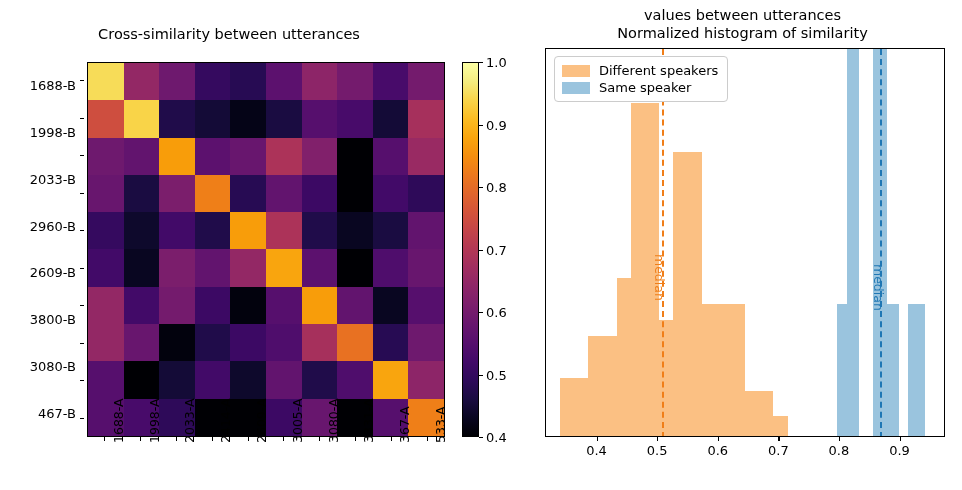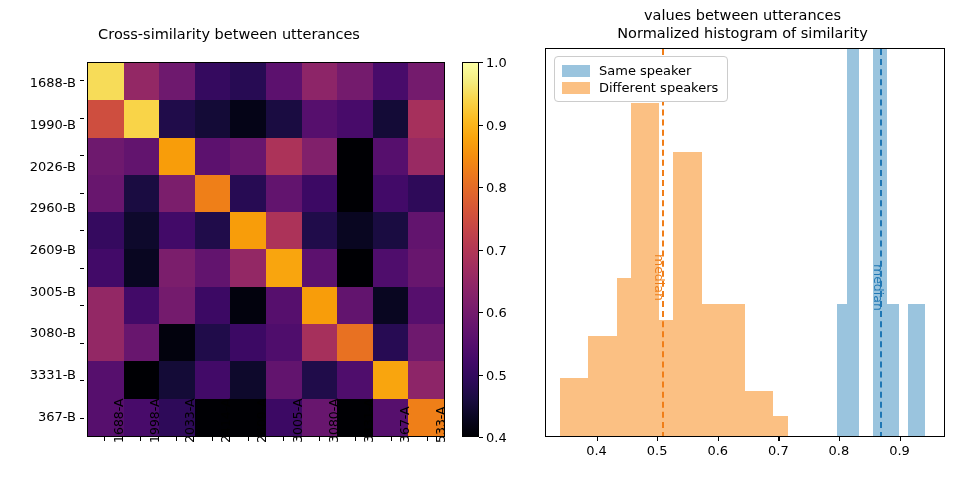--- a/index.html
+++ b/index.html
@@ -78,28 +78,27 @@
 </style>
 </head>
 <body>
 
 <div class="panel" id="left-panel">
 
   <div id="heatmap-title">Cross-similarity between utterances</div>
 
   <div id="ylabels">
       <div class="ylab">1688-B</div>
-      <div class="ylab">1990-B</div>
-      <div class="ylab">2026-B</div>
+      <div class="ylab">1998-B</div>
+      <div class="ylab">2033-B</div>
       <div class="ylab">2960-B</div>
       <div class="ylab">2609-B</div>
-      <div class="ylab">3005-B</div>
+      <div class="ylab">3800-B</div>
       <div class="ylab">3080-B</div>
-      <div class="ylab">3331-B</div>
-      <div class="ylab">367-B</div>
+      <div class="ylab">467-B</div>
     </div>
   <div id="yticks">
       <div class="ytick-wrap">
         <div class="ytick"></div>
       </div>
       <div class="ytick-wrap">
         <div class="ytick"></div>
       </div>
       <div class="ytick-wrap">
         <div class="ytick"></div>
@@ -346,26 +345,26 @@
       </div>
     <div id="hist-medians">
         <div class="medline" style="left: 115.67px; height: 389px; border-color: rgb(240, 126, 24);"></div>
         <div class="medlabel" style="left: 120.97px; top: 205px; color: rgb(240, 126, 24);">median</div>
         <div class="medline" style="left: 334.458px; height: 389px; border-color: rgb(31, 119, 180);"></div>
         <div class="medlabel" style="left: 339.758px; top: 215px; color: rgb(31, 119, 180);">median</div>
       </div>
 
     <div id="hist-legend">
       <div class="leg-row">
+        <span class="leg-swatch" style="background: rgb(251, 192, 131);"></span>
+        <span class="leg-text">Different speakers</span>
+      </div>
+      <div class="leg-row">
         <span class="leg-swatch" style="background: rgb(154, 196, 222);"></span>
         <span class="leg-text">Same speaker</span>
-      </div>
-      <div class="leg-row">
-        <span class="leg-swatch" style="background: rgb(251, 192, 131);"></span>
-        <span class="leg-text">Different speakers</span>
       </div>
     </div>
   </div>
 
   <div id="hist-xticks">
       <div class="hxtick" style="left: 51.5152px;"></div>
       <div class="hxtick" style="left: 112.121px;"></div>
       <div class="hxtick" style="left: 172.727px;"></div>
       <div class="hxtick" style="left: 233.333px;"></div>
       <div class="hxtick" style="left: 293.939px;"></div>

